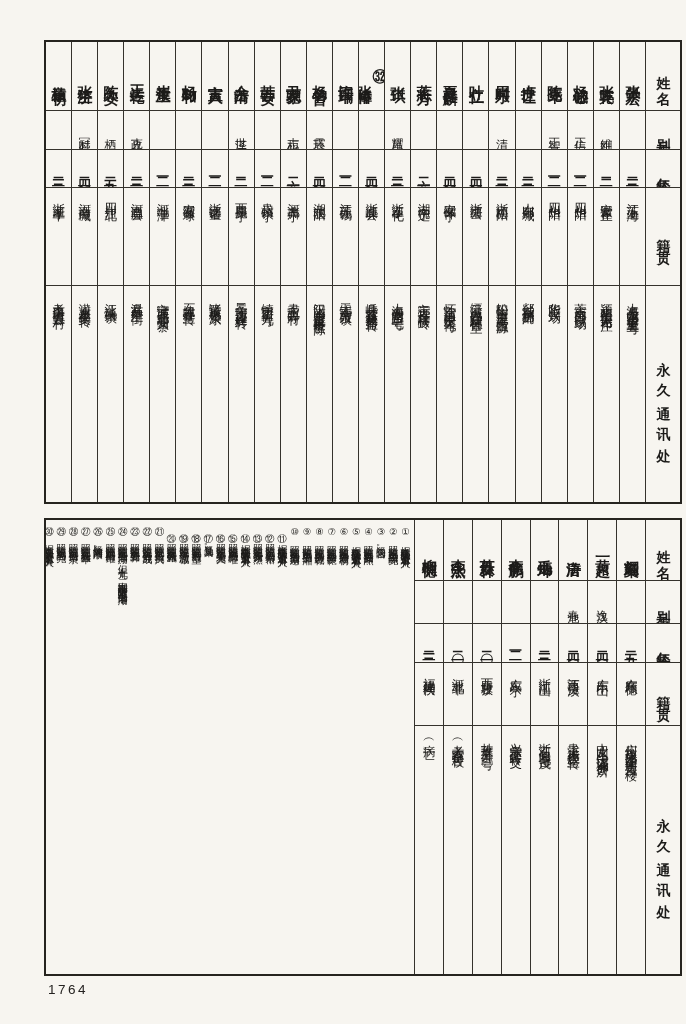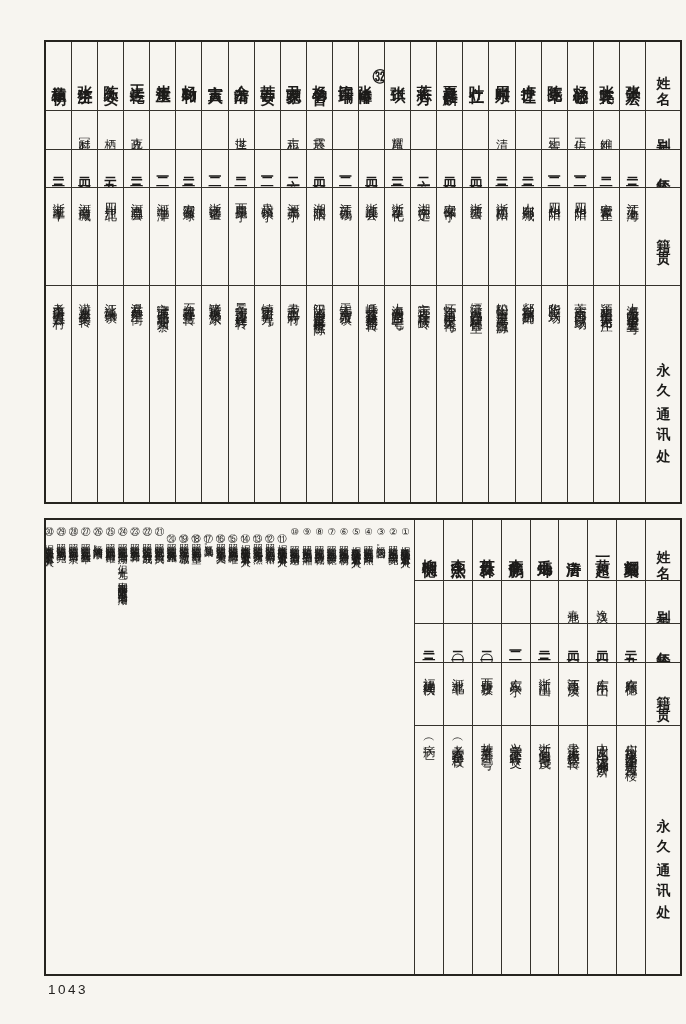--- a/index.html
+++ b/index.html
@@ -637,14 +637,14 @@
         <div class="note"><span class="num">㉓</span><span>照片说明姓名为郭曼。</span></div>
         <div class="note"><span class="num">㉔</span><span>照片说明姓名为季玮湖。但在十九、二十期同学录附录中姓名为李塔湖。</span></div>
         <div class="note"><span class="num">㉕</span><span>照片说明姓名为阳维仁。</span></div>
         <div class="note"><span class="num">㉖</span><span>疑为河南濮阳。</span></div>
         <div class="note"><span class="num">㉗</span><span>照片说明姓名为林振华。</span></div>
         <div class="note"><span class="num">㉘</span><span>照片说明姓名为李日泉。</span></div>
         <div class="note"><span class="num">㉙</span><span>照片说明姓名为周尧。</span></div>
         <div class="note"><span class="num">㉚</span><span>据本总队同学录补遗名单补入。</span></div>
       </div>
     </div>
-  <div class="pageno">1043</div>
+  <div class="pageno">1764</div>
 </div>
 
 </body></html>

